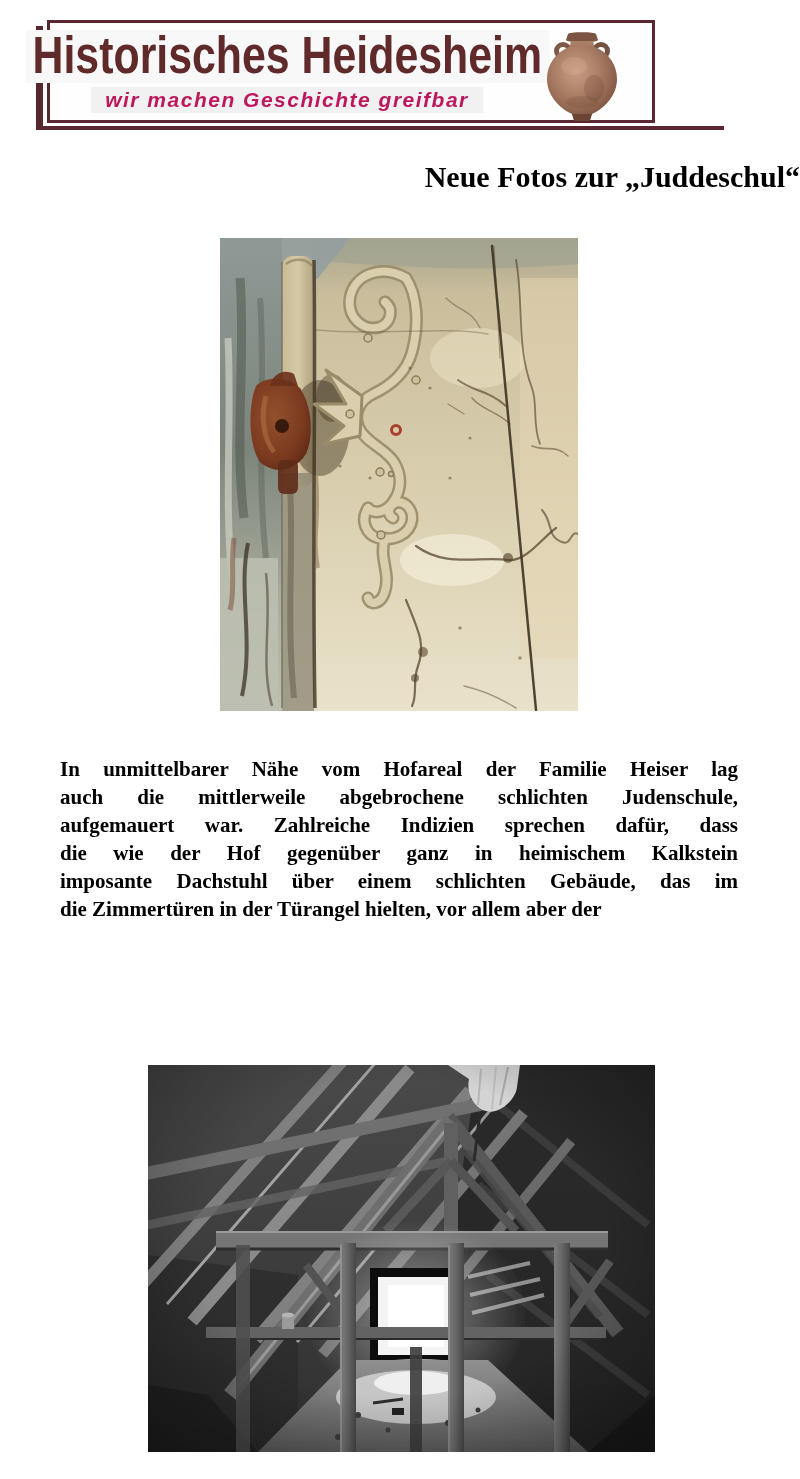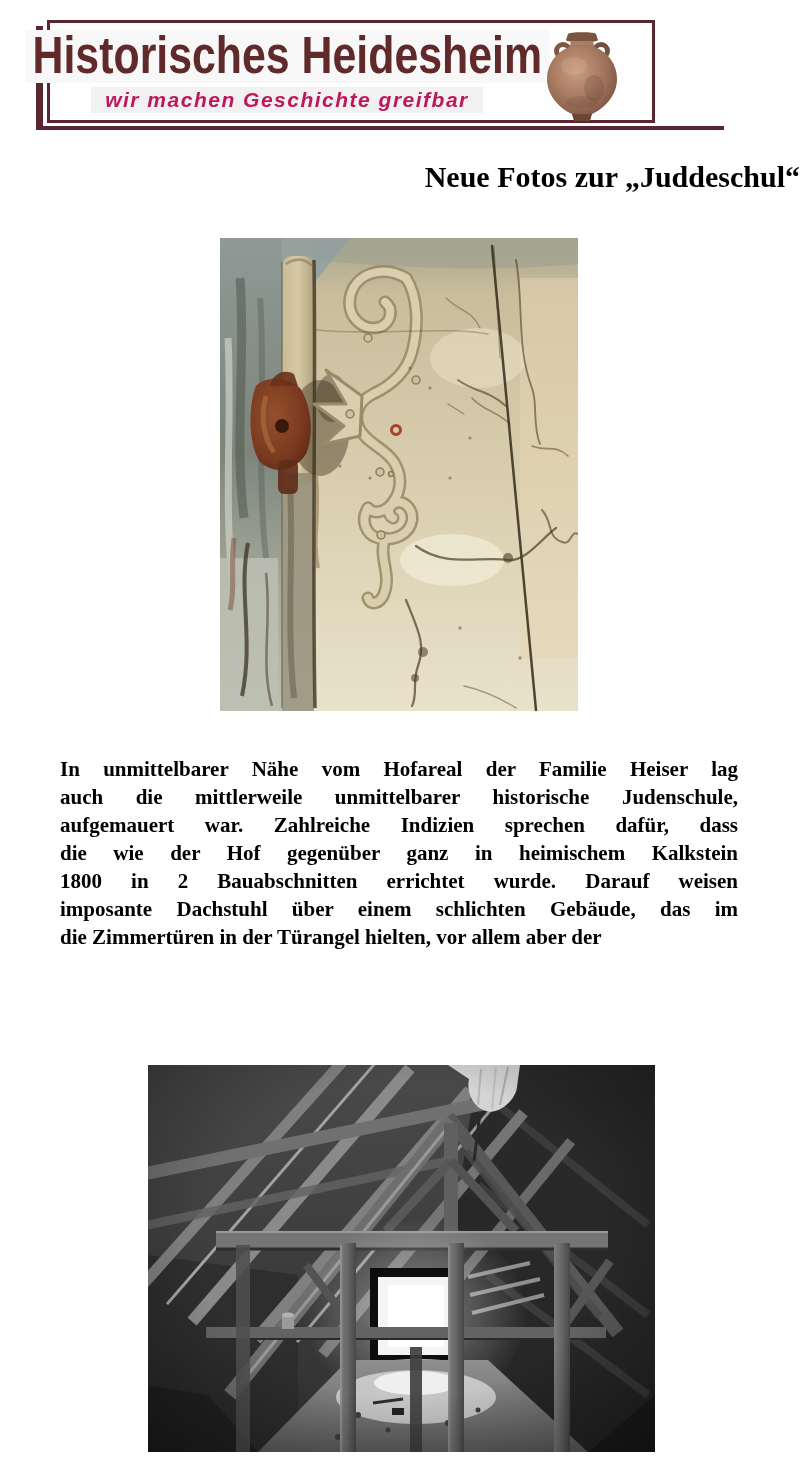--- a/index.html
+++ b/index.html
@@ -197,24 +197,23 @@
         <circle cx="150" cy="240" r="1.6"></circle>
           <circle cx="120" cy="228" r="1.6"></circle>
         <circle cx="240" cy="390" r="1.8"></circle>
           <circle cx="300" cy="420" r="1.8"></circle>
       </g>
     </svg>
   </figure>
 
   <div class="paragraph">
       <div class="para-line">In unmittelbarer Nähe vom Hofareal der Familie Heiser lag</div>
-      <div class="para-line">auch die mittlerweile unmittelbarer historische Judenschule,</div>
+      <div class="para-line">auch die mittlerweile abgebrochene schlichten Judenschule,</div>
       <div class="para-line">aufgemauert war. Zahlreiche Indizien sprechen dafür, dass</div>
       <div class="para-line">die wie der Hof gegenüber ganz in heimischem Kalkstein</div>
-      <div class="para-line">1800 in 2 Bauabschnitten errichtet wurde. Darauf weisen</div>
       <div class="para-line">imposante Dachstuhl über einem schlichten Gebäude, das im</div>
       <div class="para-line">die Zimmertüren in der Türangel hielten, vor allem aber der</div>
     </div>
 
   <figure class="photo photo2">
     <svg viewBox="0 0 507 387" preserveAspectRatio="none" aria-hidden="true">
       <defs>
         <linearGradient id="atticBg" x1="0" y1="0" x2="0" y2="1">
           <stop offset="0" stop-color="#4a4a4a"></stop>
           <stop offset="1" stop-color="#303030"></stop>

